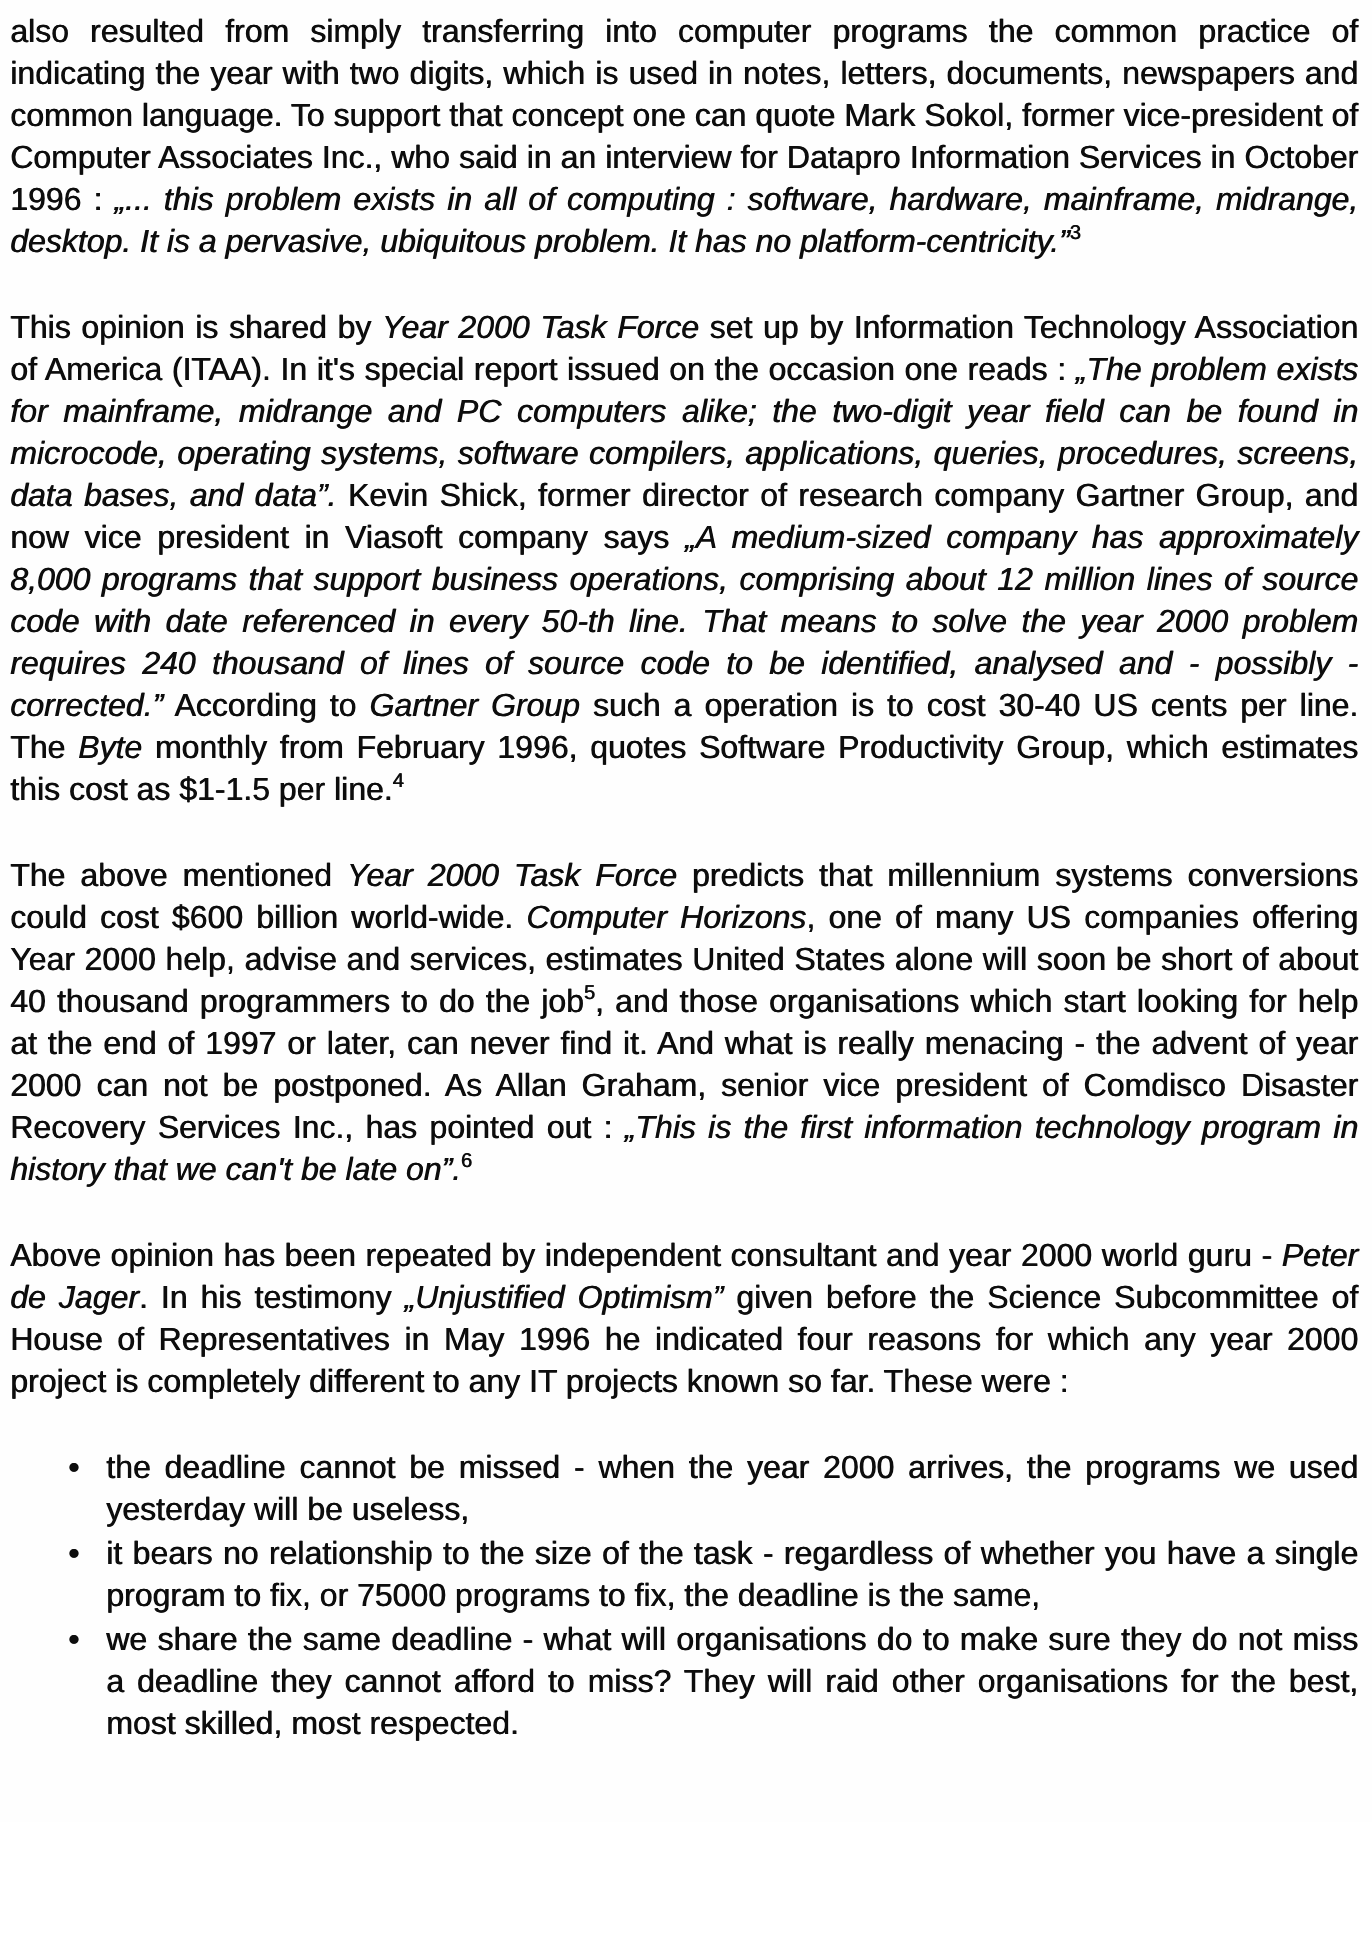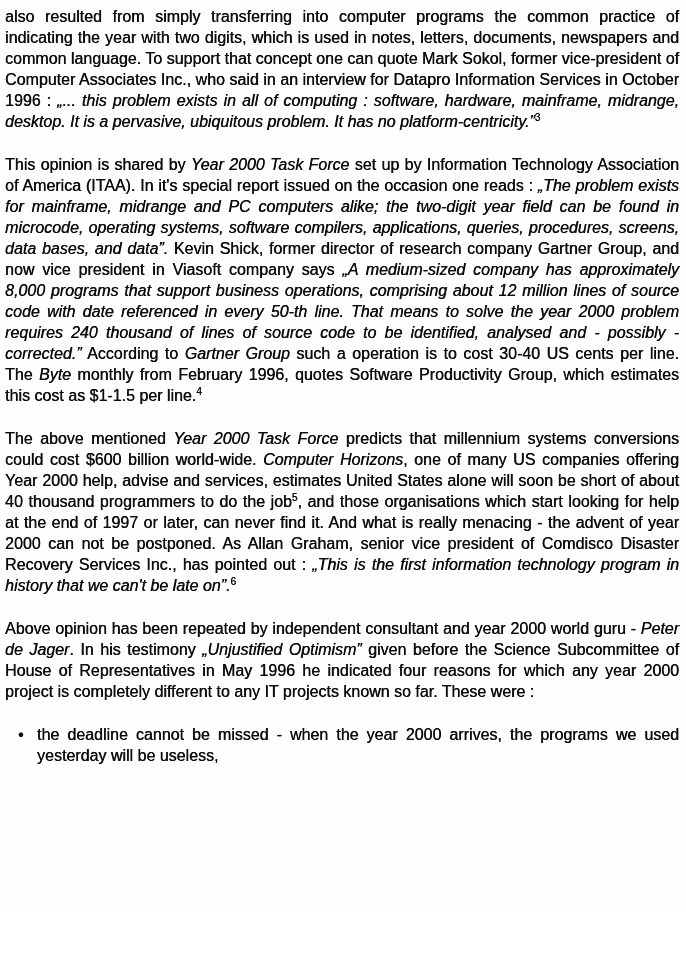--- a/index.html
+++ b/index.html
@@ -34,33 +34,35 @@
     vertical-align: super;
     font-style: normal;
   }
   ul.bullets {
     margin: 0;
     padding: 0 0 0 32px;
     list-style: none;
   }
   ul.bullets li {
     position: relative;
-    margin: 0 0 1px 0;
+    margin: 0 0 1px 16px;
   }
   ul.bullets li::before {
     content: "\2022";
     position: absolute;
     left: -19px;
     top: 0;
   }
 </style>
 </head>
 <body>
 
 <div class="page">
   <p class="para"><span>also resulted from simply transferring into computer programs the common practice of indicating the year with two digits, which is used in notes, letters, documents, newspapers and common language. To support that concept one can quote Mark Sokol, former vice-president of Computer Associates Inc., who said in an interview for Datapro Information Services in October 1996 : </span><em>„... this problem exists in all of computing : software, hardware, mainframe, midrange, desktop. It is a pervasive, ubiquitous problem. It has no platform-centricity.”</em><sup class="footnote">3</sup></p>
   <p class="para"><span>This opinion is shared by </span><em>Year 2000 Task Force</em><span>  set up by Information Technology Association of America (ITAA). In it's special report issued on the occasion one reads : </span><em>„The problem exists for mainframe, midrange and PC computers alike; the two-digit year field can be found in microcode, operating systems, software compilers, applications, queries, procedures, screens, data bases, and data”.</em><span> Kevin Shick, former director of research company Gartner Group, and now vice president in Viasoft company says </span><em>„A medium-sized company has approximately 8,000 programs that support business operations, comprising  about 12 million lines of source code with date referenced in every 50-th line. That means to solve the year 2000 problem requires 240 thousand of lines of source code to be identified, analysed and - possibly - corrected.”</em><span> According to </span><em>Gartner Group</em><span> such a operation is to cost 30-40 US cents per line. The </span><em>Byte</em><span>  monthly from February 1996, quotes Software Productivity Group, which estimates this cost as $1-1.5 per line.</span><sup class="footnote">4</sup></p>
   <p class="para"><span>The above mentioned </span><em>Year 2000 Task Force</em><span> predicts that millennium systems conversions could cost $600 billion world-wide. </span><em>Computer Horizons</em><span>, one of many US companies offering Year 2000 help, advise and services, estimates United States alone will soon be short of about 40 thousand programmers to do the job</span><sup class="footnote">5</sup><span>, and those organisations which start looking for help at the end of 1997 or later, can never find it. And what is really menacing - the advent of year 2000 can not be postponed. As Allan Graham, senior vice president of Comdisco Disaster Recovery Services Inc., has pointed out : </span><em>„This is the first information technology program in history that we can't be late on”.</em><sup class="footnote">6</sup></p>
   <p class="para"><span>Above opinion has been repeated by independent consultant and year 2000 world guru - </span><em>Peter de Jager</em><span>. In his testimony </span><em>„Unjustified Optimism”</em><span> given before the Science Subcommittee of House of Representatives in May 1996 he indicated four reasons for which any year 2000 project is completely different to any IT projects known so far. These were :</span></p>
   <ul class="bullets">
       <li><span>the deadline cannot be missed - when the year 2000 arrives, the programs we used yesterday will be useless,</span></li>
+      <li><span>it bears no relationship to the size of the task - regardless of whether you have a single program to fix, or 75000 programs to fix, the deadline is the same,</span></li>
+      <li><span>we share the same deadline - what will organisations do to make sure they do not miss a deadline they cannot afford to miss? They will raid other organisations for the best, most skilled, most respected.</span></li>
     </ul>
 </div>
 
 </body></html>

